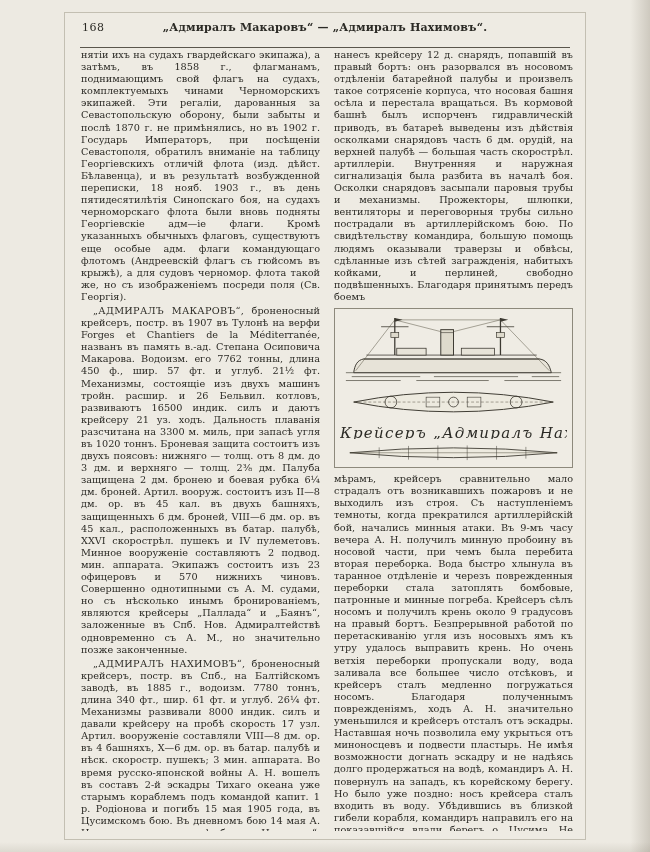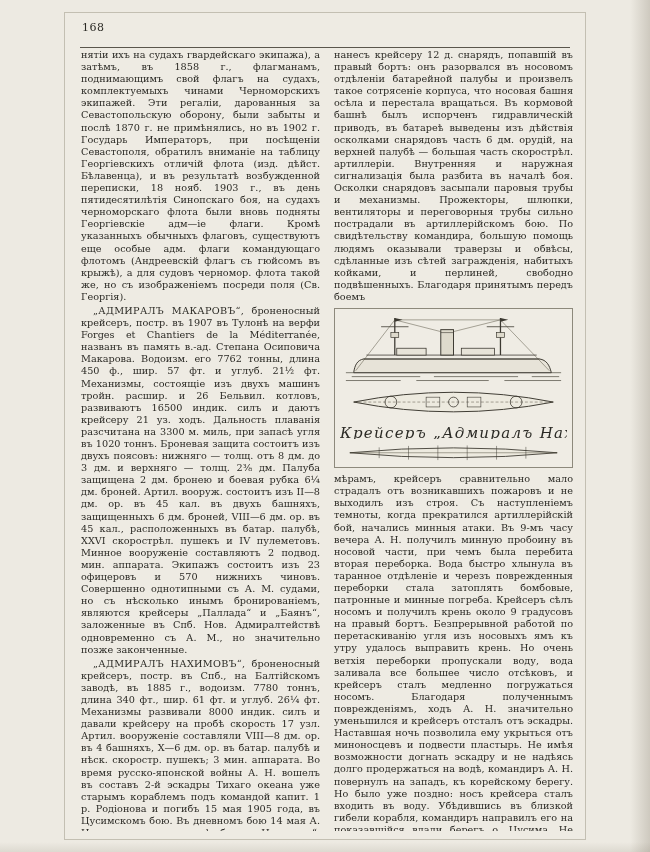--- a/index.html
+++ b/index.html
@@ -41,20 +41,21 @@
 </style>
 </head>
 <body>
 
 <div class="screen">
 
   <div class="page-frame">
 
     <div class="page-header">
       <span class="page-number">168</span>
+      <div class="header-title">„Адмиралъ Макаровъ“ — „Адмиралъ Нахимовъ“.</div>
     </div>
     <hr class="header-rule">
 
     <div class="columns">
 
       <div class="col">
         <p class="para cont">нятіи ихъ на судахъ гвардейскаго экипажа), а затѣмъ, въ 1858 г., флагманамъ, поднимающимъ свой флагъ на судахъ, комплектуемыхъ чинами Черноморскихъ экипажей. Эти регаліи, дарованныя за Севастопольскую оборону, были забыты и послѣ 1870 г. не примѣнялись, но въ 1902 г. Государь Императоръ, при посѣщеніи Севастополя, обратилъ вниманіе на таблицу Георгіевскихъ отличій флота (изд. дѣйст. Бѣлавенца), и въ результатѣ возбужденной переписки, 18 нояб. 1903 г., въ день пятидесятилѣтія Синопскаго боя, на судахъ черноморскаго флота были вновь подняты Георгіевскіе адм—іе флаги. Кромѣ указанныхъ обычныхъ флаговъ, существуютъ еще особые адм. флаги командующаго флотомъ (Андреевскій флагъ съ гюйсомъ въ крыжѣ), а для судовъ черномор. флота такой же, но съ изображеніемъ посреди поля (Св. Георгія).</p>
         <p class="para entry"><span class="lead">„АДМИРАЛЪ МАКАРОВЪ“,</span><span> броненосный крейсеръ, постр. въ 1907 въ Тулонѣ на верфи Forges et Chantiers de la Méditerranée, названъ въ память в.-ад. Степана Осиповича Макарова. Водоизм. его 7762 тонны, длина 450 ф., шир. 57 фт. и углуб. 21½ фт. Механизмы, состоящіе изъ двухъ машинъ тройн. расшир. и 26 Бельвил. котловъ, развиваютъ 16500 индик. силъ и даютъ крейсеру 21 уз. ходъ. Дальность плаванія разсчитана на 3300 м. миль, при запасѣ угля въ 1020 тоннъ. Броневая защита состоитъ изъ двухъ поясовъ: нижняго — толщ. отъ 8 дм. до 3 дм. и верхняго — толщ. 2⅜ дм. Палуба защищена 2 дм. бронею и боевая рубка 6¼ дм. броней. Артил. вооруж. состоитъ изъ II—8 дм. ор. въ 45 кал. въ двухъ башняхъ, защищенныхъ 6 дм. броней, VIII—6 дм. ор. въ 45 кал., расположенныхъ въ батар. палубѣ, XXVI скорострѣл. пушекъ и IV пулеметовъ. Минное вооруженіе составляютъ 2 подвод. мин. аппарата. Экипажъ состоитъ изъ 23 офицеровъ и 570 нижнихъ чиновъ. Совершенно однотипными съ А. М. судами, но съ нѣсколько инымъ бронированіемъ, являются крейсеры „Паллада“ и „Баянъ“, заложенные въ Спб. Нов. Адмиралтействѣ одновременно съ А. М., но значительно позже законченные.</span></p>
         <p class="para entry"><span class="lead">„АДМИРАЛЪ НАХИМОВЪ“,</span><span> броненосный крейсеръ, постр. въ Спб., на Балтійскомъ заводѣ, въ 1885 г., водоизм. 7780 тоннъ, длина 340 фт., шир. 61 фт. и углуб. 26¼ фт. Механизмы развивали 8000 индик. силъ и давали крейсеру на пробѣ скорость 17 узл. Артил. вооруженіе составляли VIII—8 дм. ор. въ 4 башняхъ, X—6 дм. ор. въ батар. палубѣ и нѣск. скоростр. пушекъ; 3 мин. аппарата. Во время русско-японской войны А. Н. вошелъ въ составъ 2-й эскадры Тихаго океана уже старымъ кораблемъ подъ командой капит. 1 р. Родіонова и погибъ 15 мая 1905 года, въ Цусимскомъ бою. Въ дневномъ бою 14 мая А. Н., идя въ кильватерѣ бр-цу „Наваринъ“, получилъ много пробоинъ и серьезныхъ поврежденій. Особенно пострадали башни, дымовыя трубы и надстройки. Надводныя, но близкія къ ватерлиніи, пробоины способствовали впослѣдствіи потопленію корабля, когда онъ получилъ крень отъ минной пробоины. Палуба А. Н. была пробита во многихъ мѣстахъ. Очень серьезныя поврежденія</span></p>
       </div>

